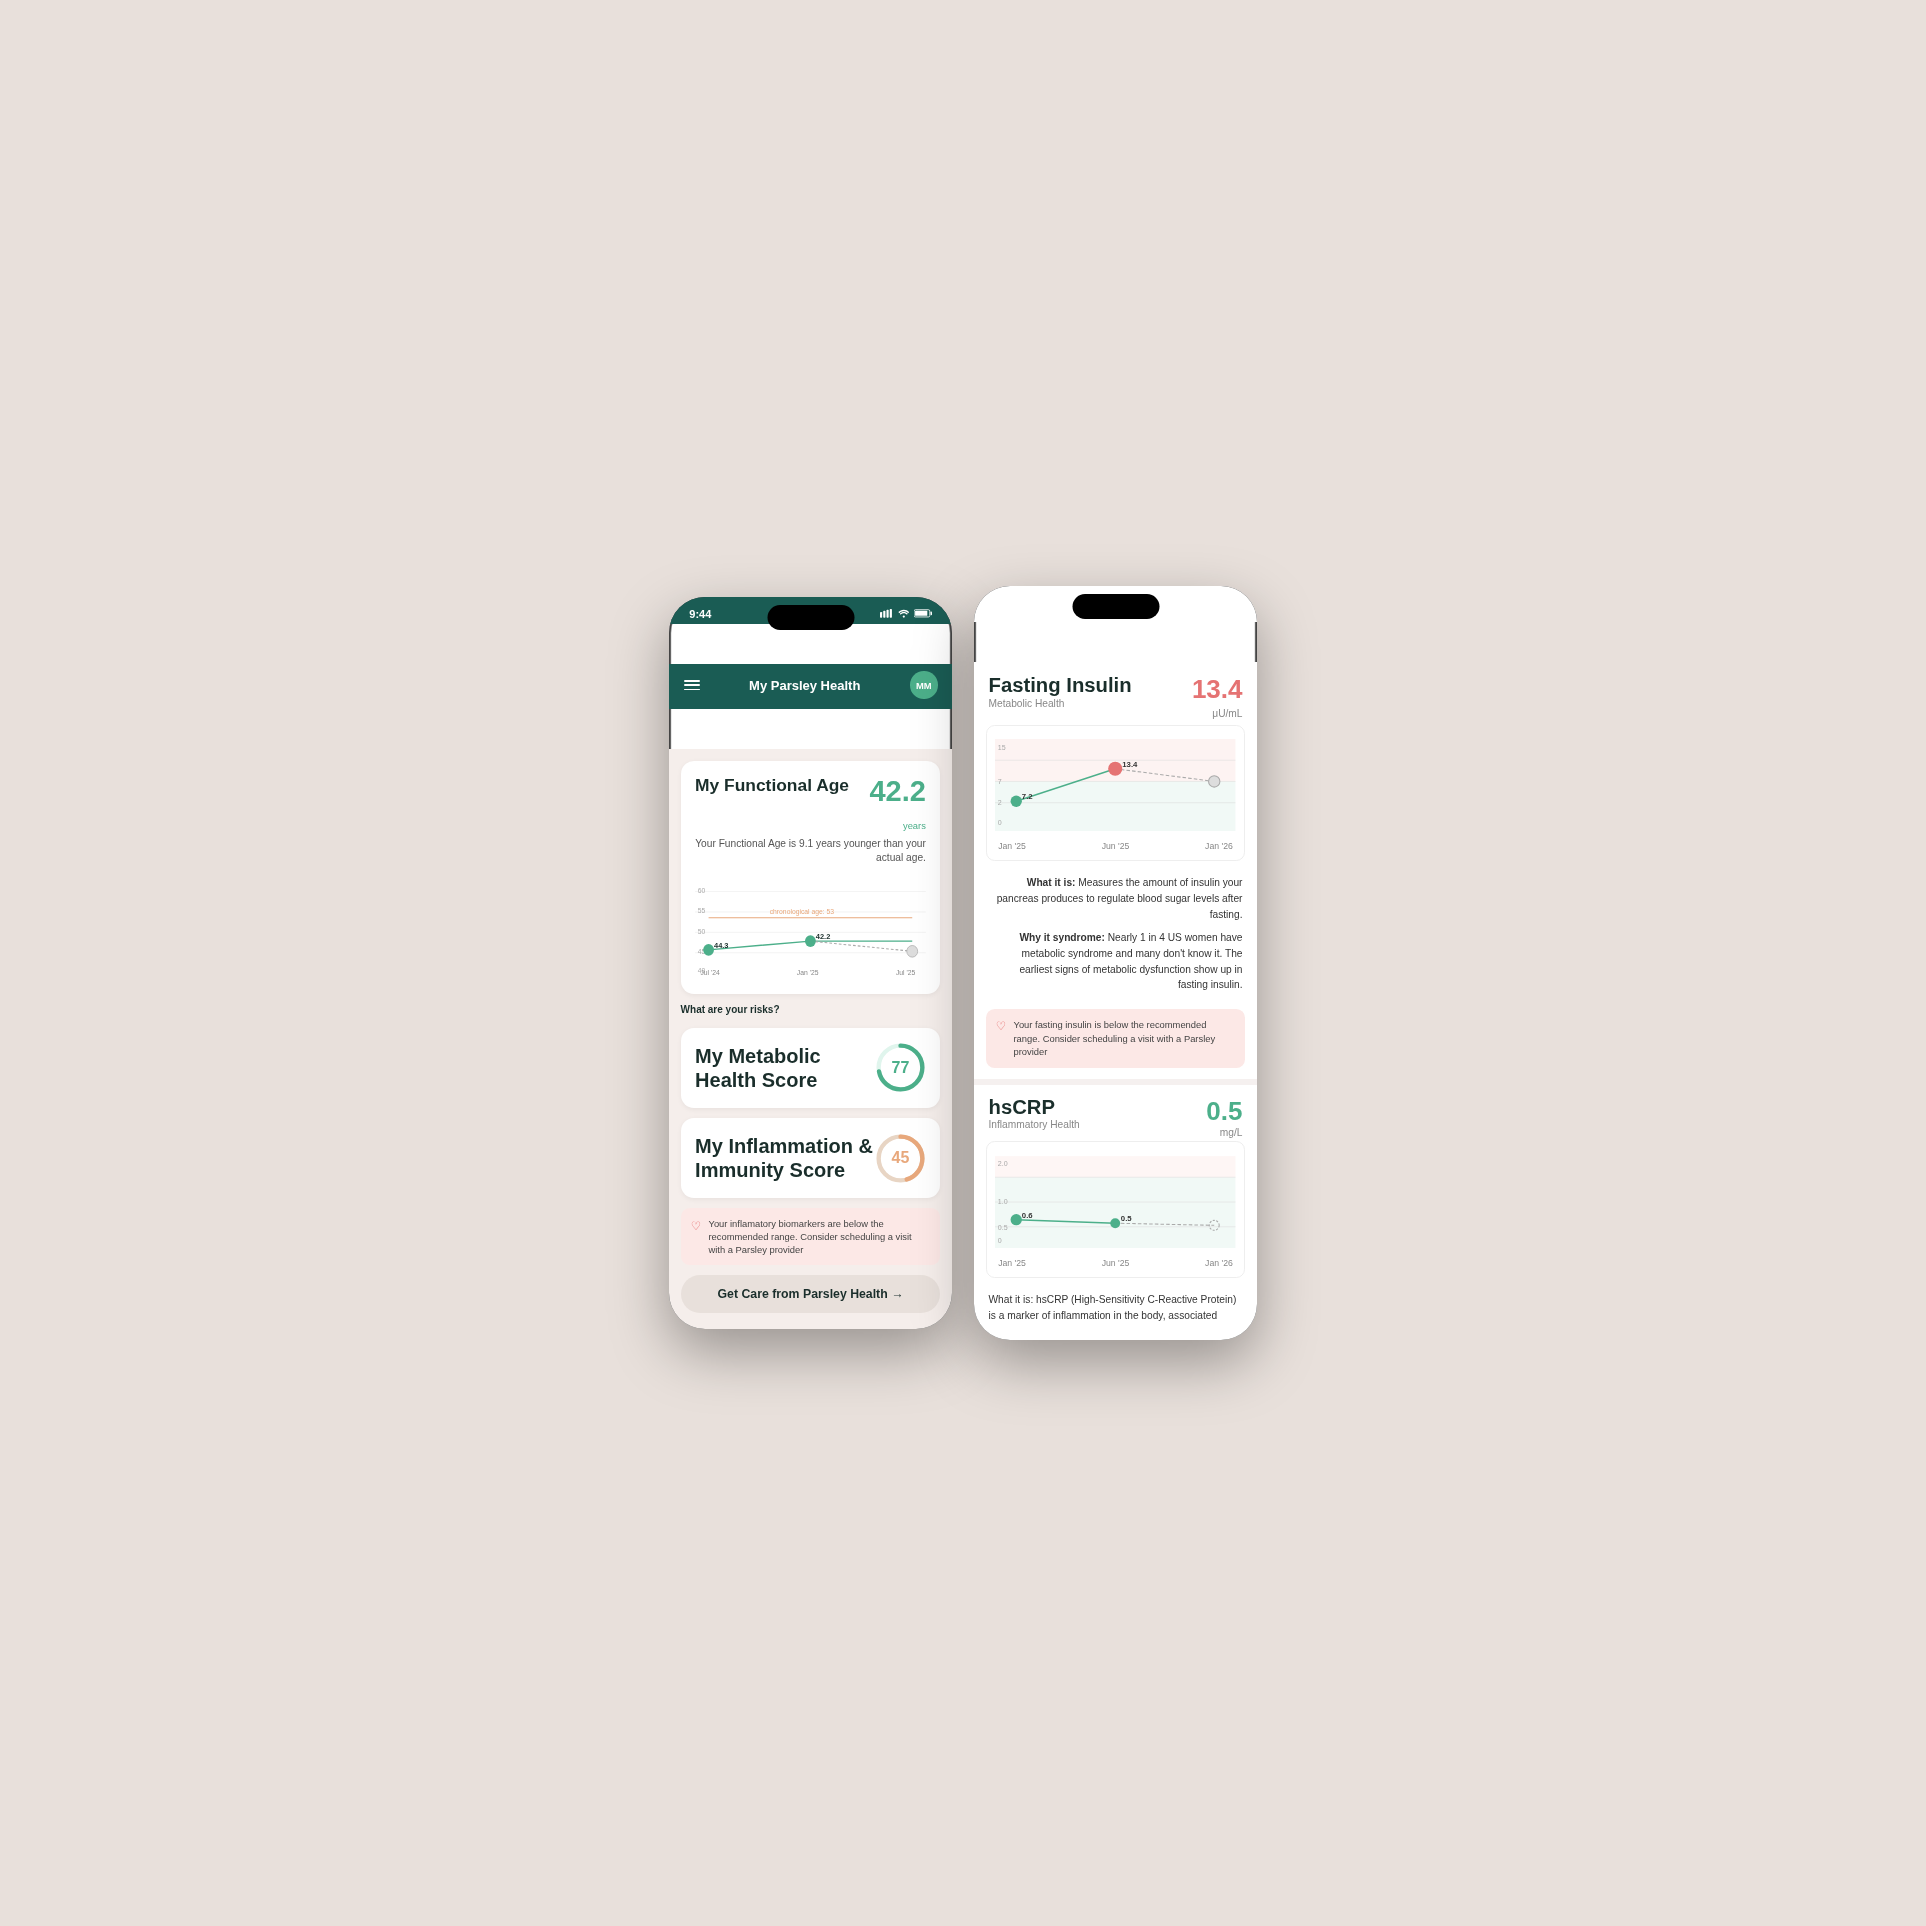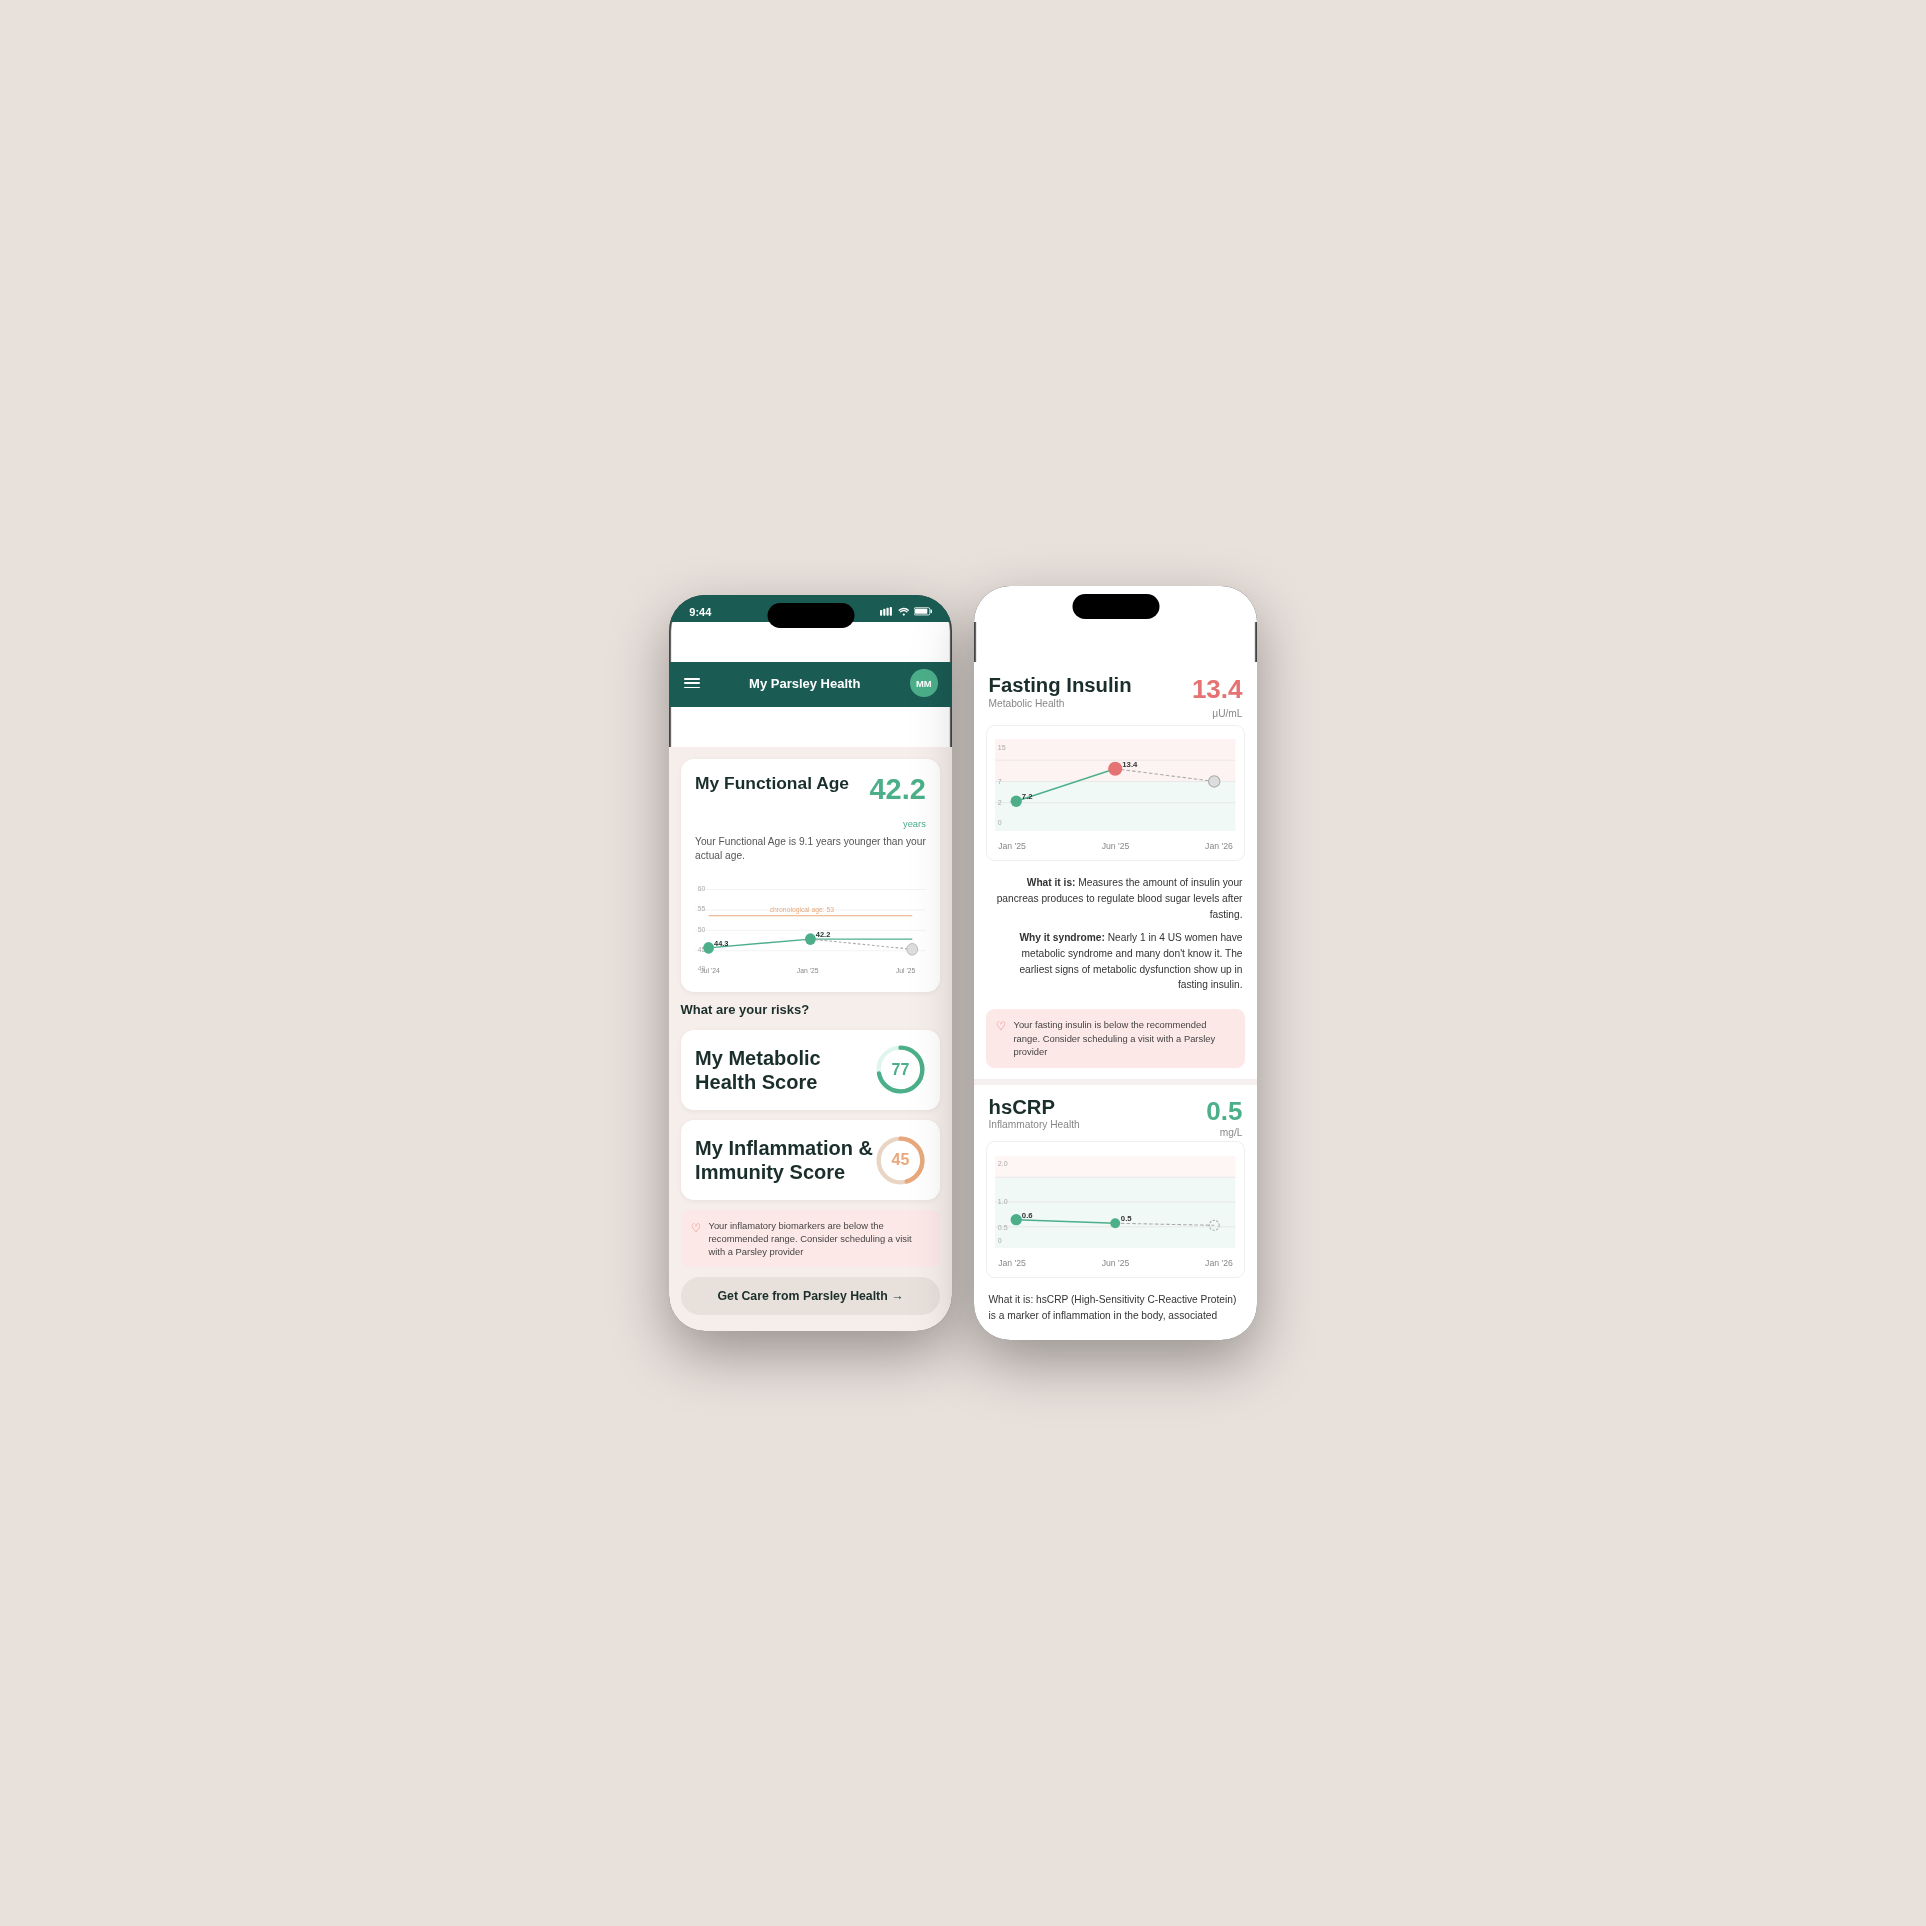--- a/index.html
+++ b/index.html
@@ -90,39 +90,39 @@
     .card {
       background: #fff;
       border-radius: 13px;
       padding: 14.5px;
       box-shadow: 0 1.5px 5.8px rgba(0,0,0,0.05);
     }
 
     .card-title { font-size: 17.4px; font-weight: 700; color: #1a2e2b; line-height: 1.2; }
     .card-value { font-size: 29px; font-weight: 700; color: #4caf8a; }
     .card-value-unit { font-size: 9.4px; color: #4caf8a; font-weight: 400; margin-top: 12px; }
-    .card-subtitle { font-size: 10.2px; color: #555; margin-top: 5.8px; line-height: 1.4; }
+    .card-subtitle { font-size: 10.2px; color: #555; margin-top: 5.8px; line-height: 1.4; text-align: right; }
 
     .card-header-row {
       display: flex;
       justify-content: space-between;
       align-items: flex-start;
     }
 
     
     .chart-area {
       margin-top: 11.6px;
       position: relative;
       height: 102px;
     }
     .chart-svg { width: 100%; height: 100%; }
 
     
     .section-title {
-      font-size: 13px;
+      font-size: 10px;
       font-weight: 700;
       color: #1a2e2b;
       margin-bottom: 2.9px;
     }
 
     
     .score-card {
       background: #fff;
       border-radius: 13px;
       padding: 14.5px;

